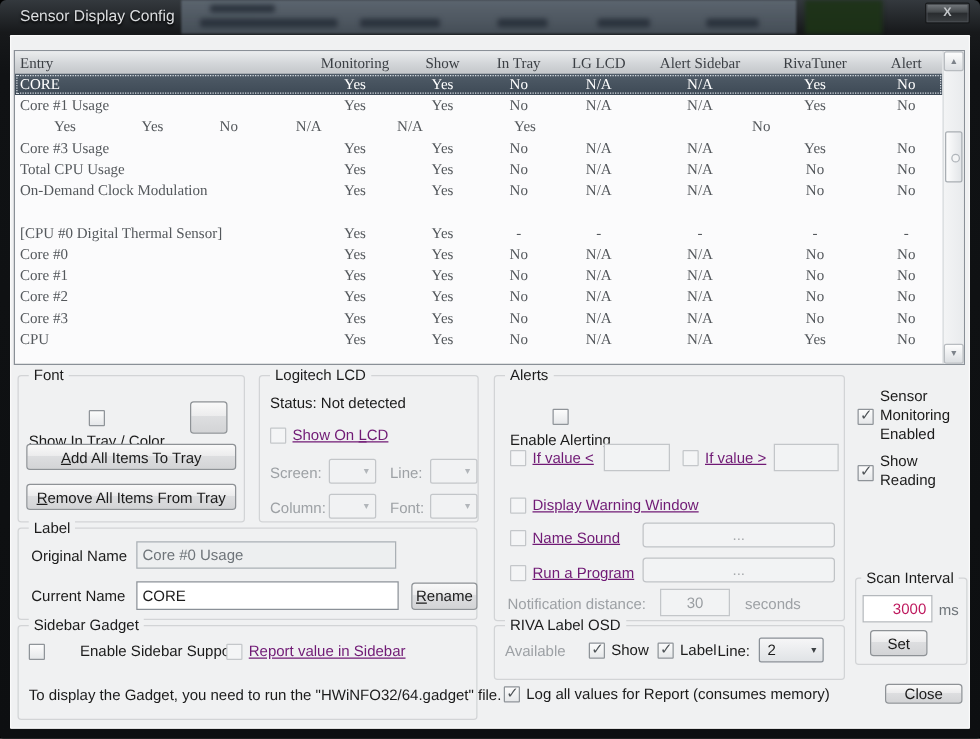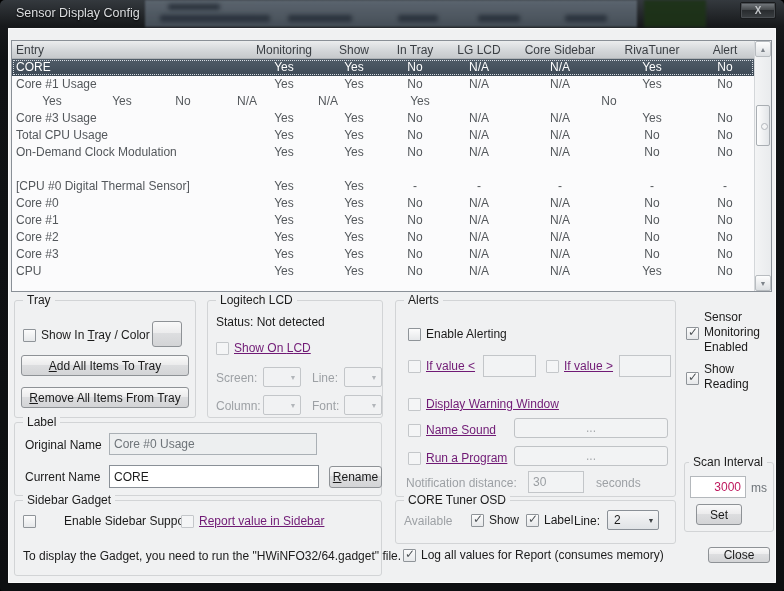--- a/index.html
+++ b/index.html
@@ -20,21 +20,21 @@
                background:linear-gradient(180deg,#777c80,#45494c 45%,#292c2f 50%,#3b3f42);
                border:1px solid #191b1d; border-radius:2px; color:#c3c6c9; font-size:10px;
                font-weight:bold; text-align:center; line-height:15px; cursor:default;
                box-shadow:0 0 0 1px #4a4e52 inset; }
   
   .client { position:absolute; left:8px; top:28px; width:768px; height:555px;
             background:#f0f1f2; box-shadow:0 0 0 1px #fafafa inset; border-radius:1px; }
   
   .tablebox { position:absolute; left:3px; top:12px; width:761px; height:252px;
               border:1px solid #8a9097; background:#fbfbfc; display:flex; }
-  .tmain { flex:1 1 auto; overflow:hidden; }
+  .tmain { flex:1 1 auto; overflow:hidden;font-family:Liberation Serif, serif; }
   .thead { display:flex; height:18px; line-height:18px; font-size:12px; color:#3b3f44;
            background:linear-gradient(180deg,#ebedee,#d2d5d8 60%,#c6c9cc);
            border-bottom:1px solid #aeb2b6; }
   .tbody { }
   .trow { display:flex; height:17px; line-height:17px; font-size:12px; color:#54585c; }
   .trow.sel { background:linear-gradient(180deg,#505c68,#3d4955); color:#fff;
               outline:1px dotted #d7dde3; outline-offset:-2px; }
   .tc { overflow:hidden; white-space:nowrap; text-align:center; }
   .c0 { width:232px; text-align:left; padding-left:4px; }
   .c1 { width:80px; } .c2 { width:60px; } .c3 { width:62px; } .c4 { width:66px; }
@@ -103,21 +103,21 @@
   <div class="client">
 
     <div class="tablebox">
       <div class="tmain">
         <div class="thead">
             <span class="tc c0">Entry</span>
             <span class="tc c1">Monitoring</span>
             <span class="tc c2">Show</span>
             <span class="tc c3">In Tray</span>
             <span class="tc c4">LG LCD</span>
-            <span class="tc c5">Core Sidebar</span>
+            <span class="tc c5">Alert Sidebar</span>
             <span class="tc c6">RivaTuner</span>
             <span class="tc c7">Alert</span>
           </div>
         <div class="tbody">
             <div class="trow sel">
               <span class="tc c0">CORE</span>
               <span class="tc c1">Yes</span>
               <span class="tc c2">Yes</span>
               <span class="tc c3">No</span>
               <span class="tc c4">N/A</span>
@@ -247,22 +247,22 @@
           </div>
       </div>
       <div class="vscroll">
         <div class="sbtn up">▲</div>
         <div class="sthumb"></div>
         <div class="sbtn down">▼</div>
       </div>
     </div>
 
     <div class="gb" style="left:6px;top:272px;width:182px;height:118px;">
-      <span class="gt">Tray</span>
-      <div class="cbrow" style="left:8px;top:27px;">
+      <span class="gt">Font</span>
+      <div class="cbrow" style="left:8px;top:27px;flex-direction:column;">
         <span class="cb"></span>
         <span>Show In <u>T</u>ray / Color</span>
       </div>
       <button class="btn" style="left:137px;top:20px;width:30px;height:26px;"></button>
       <button class="btn" style="left:6px;top:54px;width:168px;height:21px;"><u>A</u>dd All Items To Tray</button>
       <button class="btn" style="left:6px;top:86px;width:168px;height:21px;"><u>R</u>emove All Items From Tray</button>
     </div>
 
     <div class="gb" style="left:199px;top:272px;width:176px;height:118px;">
       <span class="gt">Logitech LCD</span>
@@ -288,21 +288,21 @@
       </div>
       <div class="lbl dis" style="left:104px;top:98px;">Font:</div>
       <div class="combo dis" style="left:136px;top:94px;width:38px;">
         <span class="cval"></span>
         <span class="carr">▼</span>
       </div>
     </div>
 
     <div class="gb" style="left:387px;top:272px;width:281px;height:197px;">
       <span class="gt">Alerts</span>
-      <div class="cbrow" style="left:12px;top:26px;">
+      <div class="cbrow" style="left:12px;top:26px;flex-direction:column;">
         <span class="cb"></span>
         <span>Enable Alerting</span>
       </div>
       <div class="cbrow dis" style="left:12px;top:58px;">
         <span class="cb dis"></span>
         <span>If value &lt;</span>
       </div>
       <input class="inp dis" style="left: 87px; top: 54px; width: 53px; height: 22px;" value="">
       <div class="cbrow dis" style="left:150px;top:58px;">
         <span class="cb dis"></span>
@@ -317,21 +317,21 @@
         <span class="cb dis"></span>
         <span>Name Sound</span>
       </div>
       <button class="btn dis" style="left:118px;top:117px;width:154px;height:20px;">...</button>
       <div class="cbrow dis" style="left:12px;top:150px;">
         <span class="cb dis"></span>
         <span>Run a Program</span>
       </div>
       <button class="btn dis" style="left:118px;top:145px;width:154px;height:20px;">...</button>
       <div class="lbl dis" style="left:10px;top:175px;">Notification distance:</div>
-      <input class="inp dis" style="left: 132px; top: 170px; width: 56px; height: 22px; text-align: left;" value="30">
+      <input class="inp dis" style="left: 132px; top: 170px; width: 56px; height: 22px; text-align: center;" value="30">
       <div class="lbl dis" style="left:200px;top:175px;">seconds</div>
     </div>
 
     <div class="gb" style="left:6px;top:394px;width:368px;height:74px;">
       <span class="gt">Label</span>
       <div class="lbl" style="left:10px;top:15px;">Original Name</div>
       <input class="inp ro" style="left: 94px; top: 10px; width: 208px; height: 22px;" value="Core #0 Usage">
       <div class="lbl" style="left:10px;top:47px;">Current Name</div>
       <input class="inp" style="left: 94px; top: 42px; width: 210px; height: 23px;" value="CORE">
       <button class="btn" style="left:314px;top:43px;width:53px;height:22px;"><u>R</u>ename</button>
@@ -344,21 +344,21 @@
         <span>Enable Sidebar Support</span>
       </div>
       <div class="cbrow dis" style="left:166px;top:13px;">
         <span class="cb dis"></span>
         <span>Report value in Sidebar</span>
       </div>
       <div class="lbl" style="left:8px;top:48px;">To display the Gadget, you need to run the "HWiNFO32/64.gadget" file.</div>
     </div>
 
     <div class="gb" style="left:387px;top:472px;width:281px;height:44px;">
-      <span class="gt">CORE Tuner OSD</span>
+      <span class="gt">RIVA Label OSD</span>
       <div class="lbl dis" style="left:8px;top:13px;">Available</div>
       <div class="cbrow" style="left:75px;top:12px;">
         <span class="cb checked"></span>
         <span>Show</span>
       </div>
       <div class="cbrow" style="left:130px;top:12px;">
         <span class="cb checked"></span>
         <span>Label</span>
       </div>
       <div class="lbl" style="left:178px;top:13px;">Line:</div>

